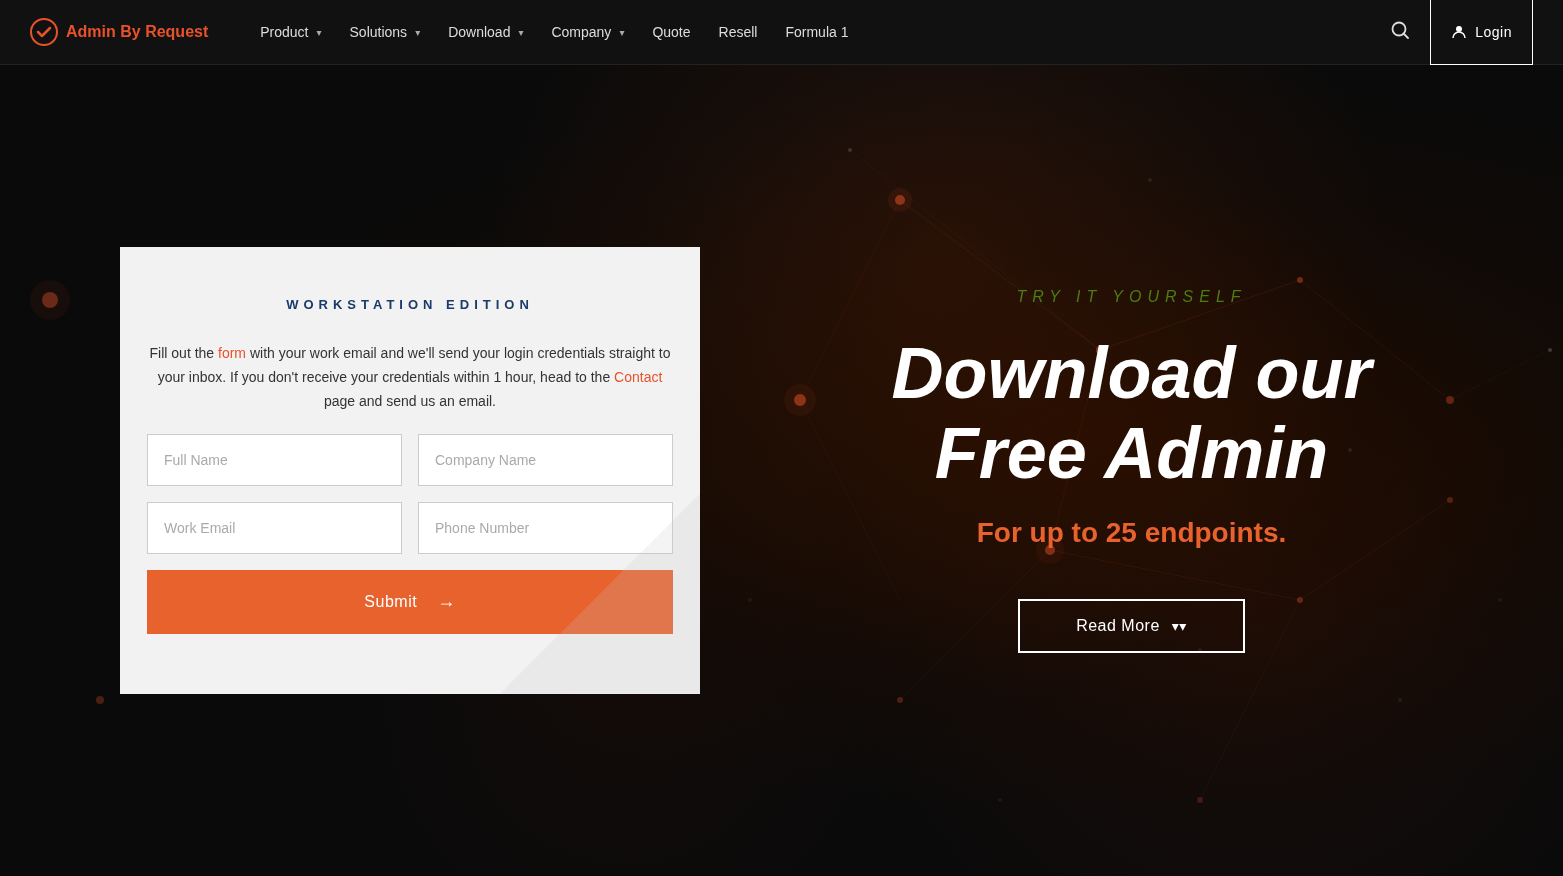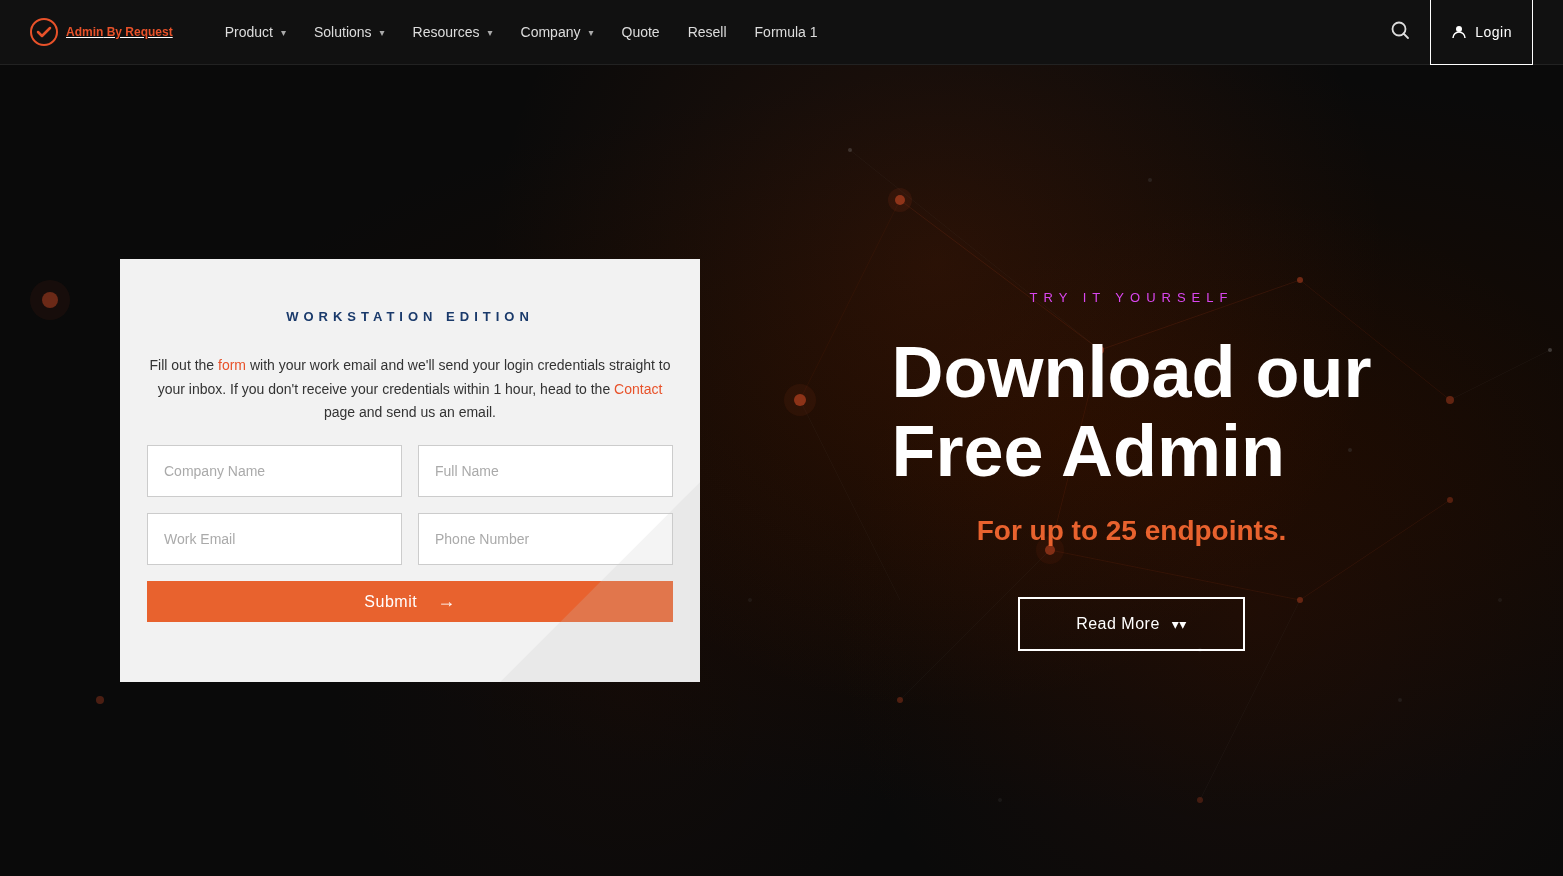--- a/index.html
+++ b/index.html
@@ -28,24 +28,23 @@
       align-items: center;
       gap: 8px;
       margin-right: 40px;
       text-decoration: none;
     }
     .logo-icon {
       width: 28px;
       height: 28px;
     }
     .logo-text {
-      font-size: 12px;
+      font-size: 16px;
       color: #fff;
       font-weight: 400;
-      text-decoration: underline;
     }
     .logo-text span {
       color: #e8522a;
       font-weight: 700;
     }
     .nav-links {
       display: flex;
       align-items: center;
       gap: 4px;
       flex: 1;
@@ -154,21 +153,21 @@
       border: 1.5px solid #ccc;
       background: #fff;
       padding: 0 16px;
       font-size: 14px;
       color: #555;
       outline: none;
     }
     .form-input::placeholder { color: #aaa; }
     .submit-btn {
       width: 100%;
-      height: 41px;
+      height: 64px;
       background: #e8622e;
       color: #fff;
       border: none;
       font-size: 16px;
       cursor: pointer;
       display: flex;
       align-items: center;
       justify-content: center;
       gap: 20px;
       margin-top: 8px;
@@ -191,33 +190,36 @@
       flex: 1;
       display: flex;
       flex-direction: column;
       align-items: center;
       justify-content: center;
       padding: 0 80px;
       position: relative;
       z-index: 10;
     }
     .try-label {
-      font-size: 13px;
+      font-size: 16px;
       letter-spacing: 6px;
-      color: #d946ef;
+      color: #4d7c0f;
       font-weight: 500;
       margin-bottom: 28px;
       text-transform: uppercase;
+      font-style: italic;
     }
     .hero-title {
       font-size: 72px;
       font-weight: 900;
       color: #fff;
       line-height: 1.1;
+      text-align: center;
       margin-bottom: 24px;
+      font-style: italic;
     }
     .hero-subtitle {
       font-size: 28px;
       color: #e8622e;
       font-weight: 600;
       text-align: center;
       margin-bottom: 50px;
     }
     .read-more-btn {
       border: 2px solid #fff;
@@ -307,21 +309,21 @@
   <div class="nav-links">
     <a class="nav-item">
       <span>Product</span>
       <span class="nav-chevron">▾</span>
     </a>
     <a class="nav-item">
       <span>Solutions</span>
       <span class="nav-chevron">▾</span>
     </a>
     <a class="nav-item">
-      <span>Resources</span>
+      <span>Download</span>
       <span class="nav-chevron">▾</span>
     </a>
     <a class="nav-item">
       <span>Company</span>
       <span class="nav-chevron">▾</span>
     </a>
     <a class="nav-item">
       <span>Quote</span>
     </a>
     <a class="nav-item">
@@ -351,22 +353,22 @@
 
 <div class="content">
 
   <div class="form-panel">
     <p class="form-subtitle">WORKSTATION EDITION</p>
     <p class="form-desc">
       Fill out the <a>form</a> with your work email and we'll send your login credentials straight to your inbox. If you don't receive your credentials within 1 hour, head to the <a>Contact</a> page and send us an email.
     </p>
 
     <div class="form-row">
+      <input class="form-input" type="text" placeholder="Full Name" style="">
       <input class="form-input" type="text" placeholder="Company Name" style="">
-      <input class="form-input" type="text" placeholder="Full Name" style="">
     </div>
 
     <div class="form-row">
       <input class="form-input" type="email" placeholder="Work Email" style="">
       <input class="form-input" type="tel" placeholder="Phone Number" style="">
     </div>
 
     <button class="submit-btn">
       <span>Submit</span>
       <span style="font-size:18px;">→</span>

